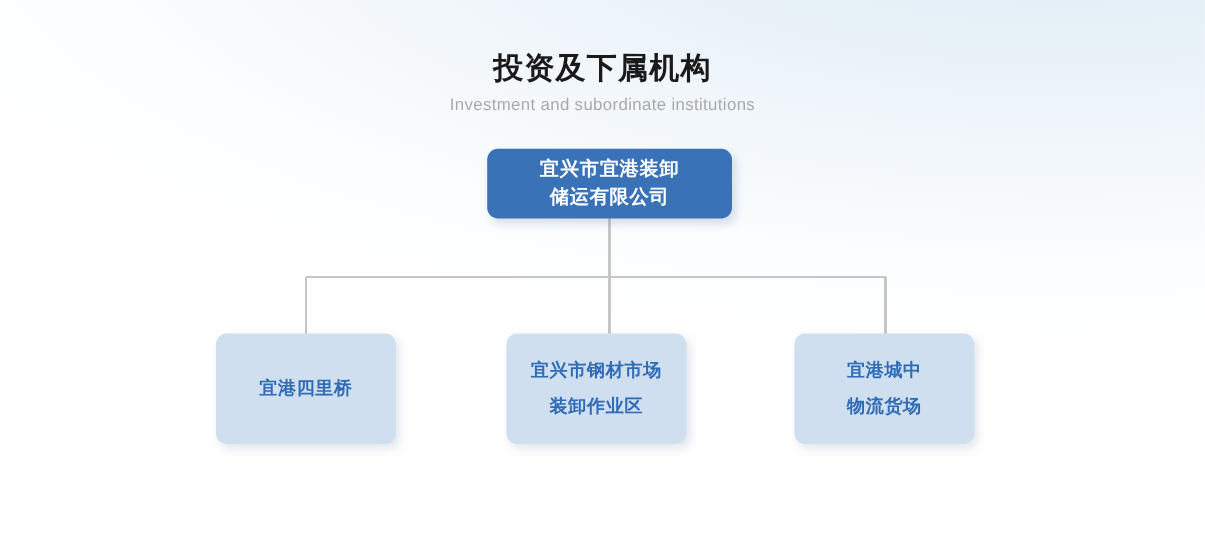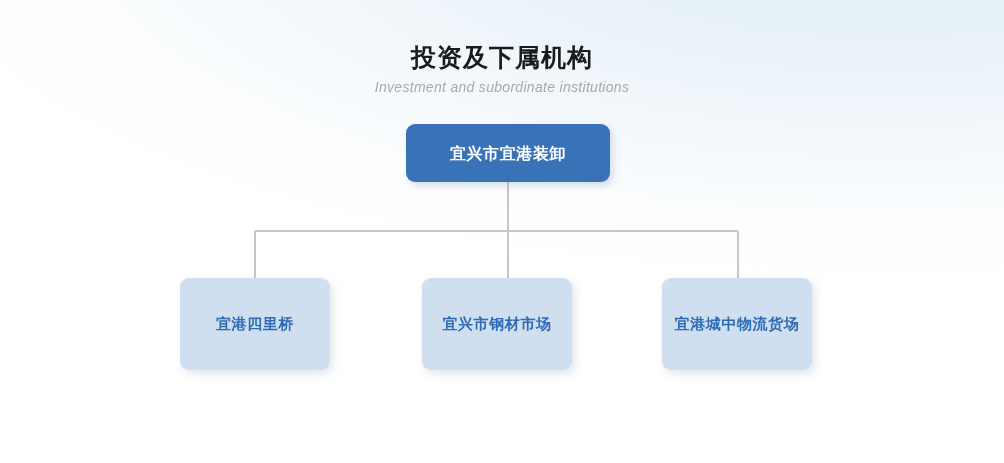--- a/index.html
+++ b/index.html
@@ -44,38 +44,37 @@
     margin: 0;
   }
 
   .page-subtitle {
     margin-top: 6px;
     font-size: 14px;
     font-weight: normal;
     color: #a9a9a9;
     letter-spacing: 0.3px;
     line-height: 1.2;
-    font-style: italic;
   }
 
   
   .connectors {
     position: absolute;
     inset: 0;
     width: 1004px;
     height: 463px;
     pointer-events: none;
   }
 
   
   .node {
     position: absolute;
     box-sizing: border-box;
     display: flex;
-    flex-direction: row;
+    flex-direction: column;
     align-items: center;
     justify-content: center;
     border-radius: 9px;
     text-align: center;
   }
 
   .node-root {
     left: 406px;
     top: 124px;
     width: 204px;
@@ -130,28 +129,30 @@
       <line x1="255" y1="231" x2="738" y2="231"></line>
 
       <line x1="255" y1="231" x2="255" y2="278"></line>
 
       <line x1="738" y1="231" x2="738" y2="278"></line>
     </g>
   </svg>
 
   <div class="node node-root">
     <span class="node-line">宜兴市宜港装卸</span>
+    <span class="node-line">储运有限公司</span>
   </div>
 
   <div class="node node-child node-child-1">
     <span class="node-line">宜港四里桥</span>
   </div>
 
   <div class="node node-child node-child-2">
     <span class="node-line">宜兴市钢材市场</span>
+    <span class="node-line">装卸作业区</span>
   </div>
 
   <div class="node node-child node-child-3">
     <span class="node-line">宜港城中</span>
     <span class="node-line">物流货场</span>
   </div>
 
 </div>
 
 </body></html>

